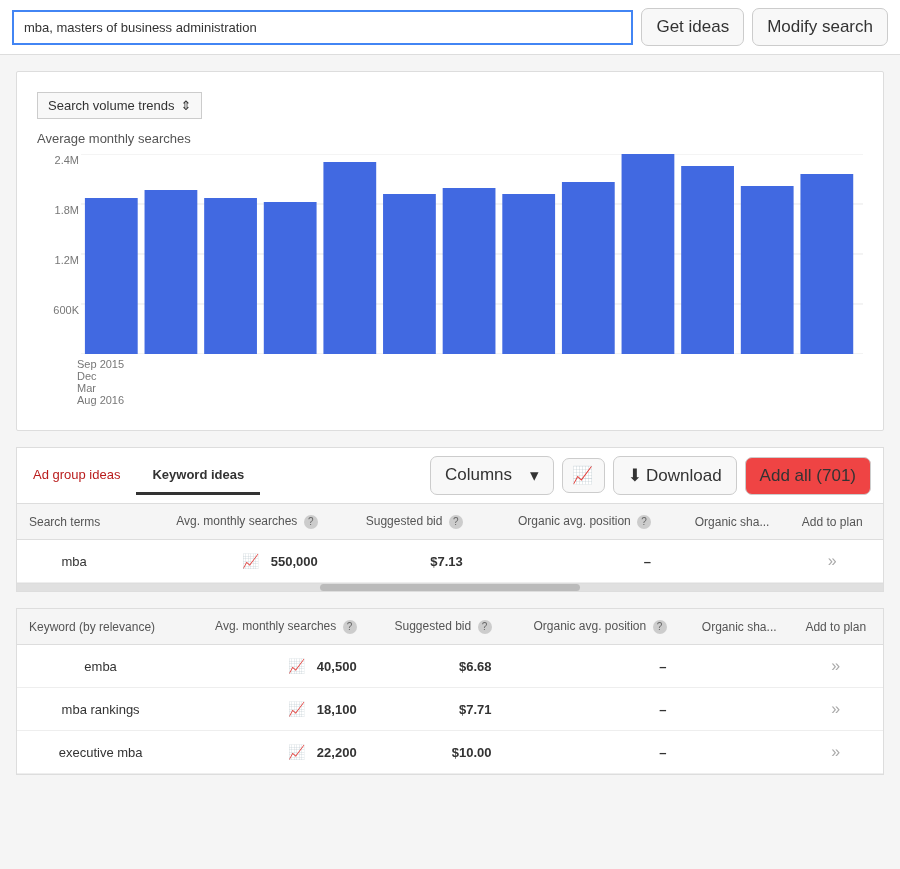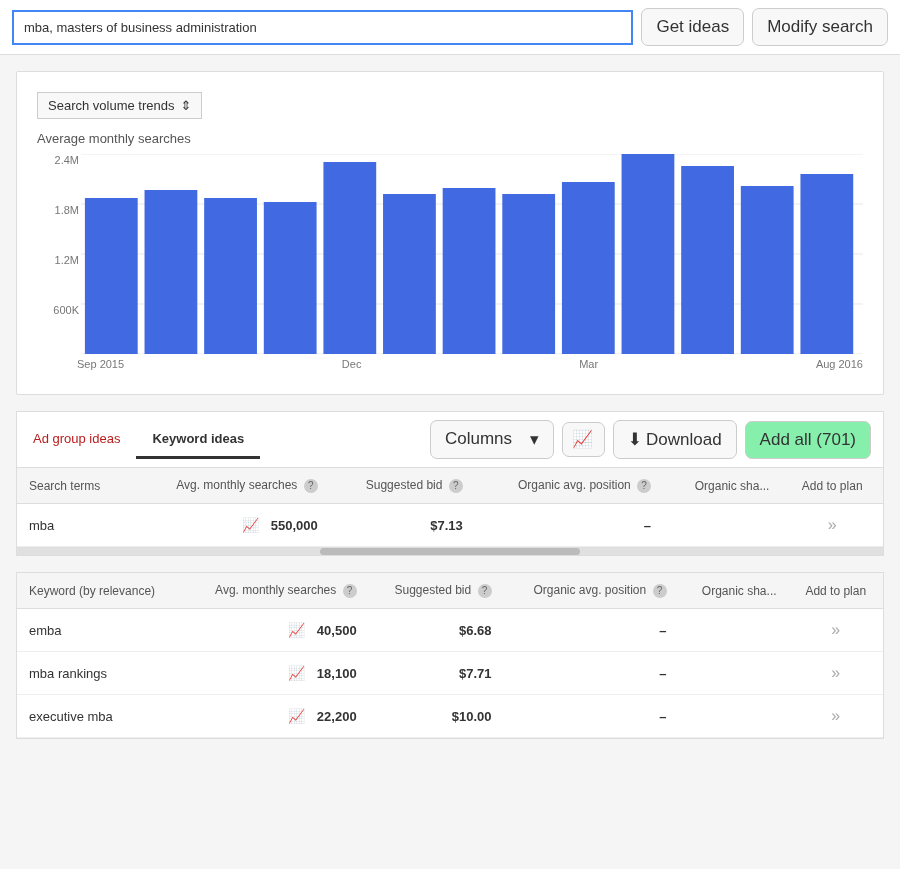--- a/index.html
+++ b/index.html
@@ -82,20 +82,21 @@
       width: 38px;
     }
 
     .x-labels {
       display: flex;
       justify-content: space-between;
       padding: 4px 0;
       margin-left: 40px;
       font-size: 11px;
       color: #777;
+      flex-direction: column;
     }
 
     .tab {
       padding: 10px 16px;
       cursor: pointer;
       font-size: 13px;
       color: #b91c1c;
       border-bottom: 3px solid transparent;
       margin-bottom: -1px;
     }
@@ -111,21 +112,21 @@
       gap: 18px;
     }
 
     .btn-download {
       display: flex;
       align-items: center;
       gap: 4px;
     }
 
     .btn-add-all {
-      background: #86efac;
+      background: #ef4444;
       border: 1px solid #ccc;
     }
 
     
     .table-section {
       background: #fff;
       border: 1px solid #ddd;
       margin-bottom: 16px;
     }
 
@@ -153,20 +154,21 @@
 
     tbody tr {
       border-bottom: 1px solid #eee;
     }
 
     tbody td {
       padding: 12px 12px;
       font-size: 13px;
       color: #333;
       vertical-align: middle;
+      text-align: center;
     }
 
     tbody td.right { text-align: right; font-weight: bold; }
     tbody td.center { text-align: center; }
 
     .question-mark {
       display: inline-block;
       width: 14px;
       height: 14px;
       background: #ccc;

